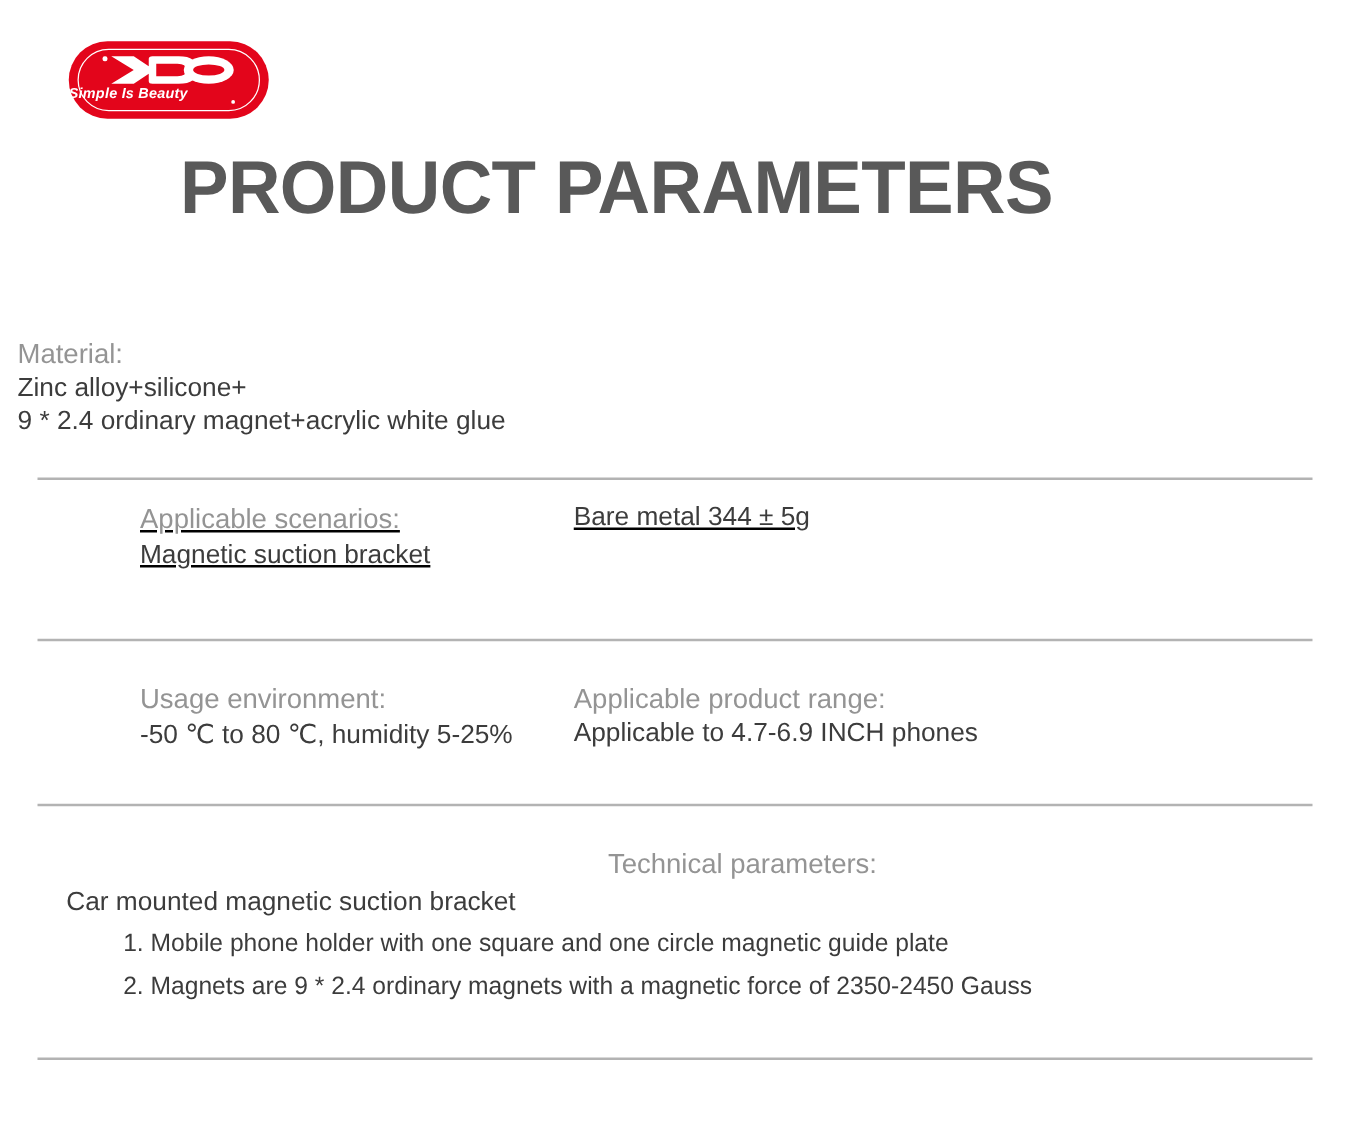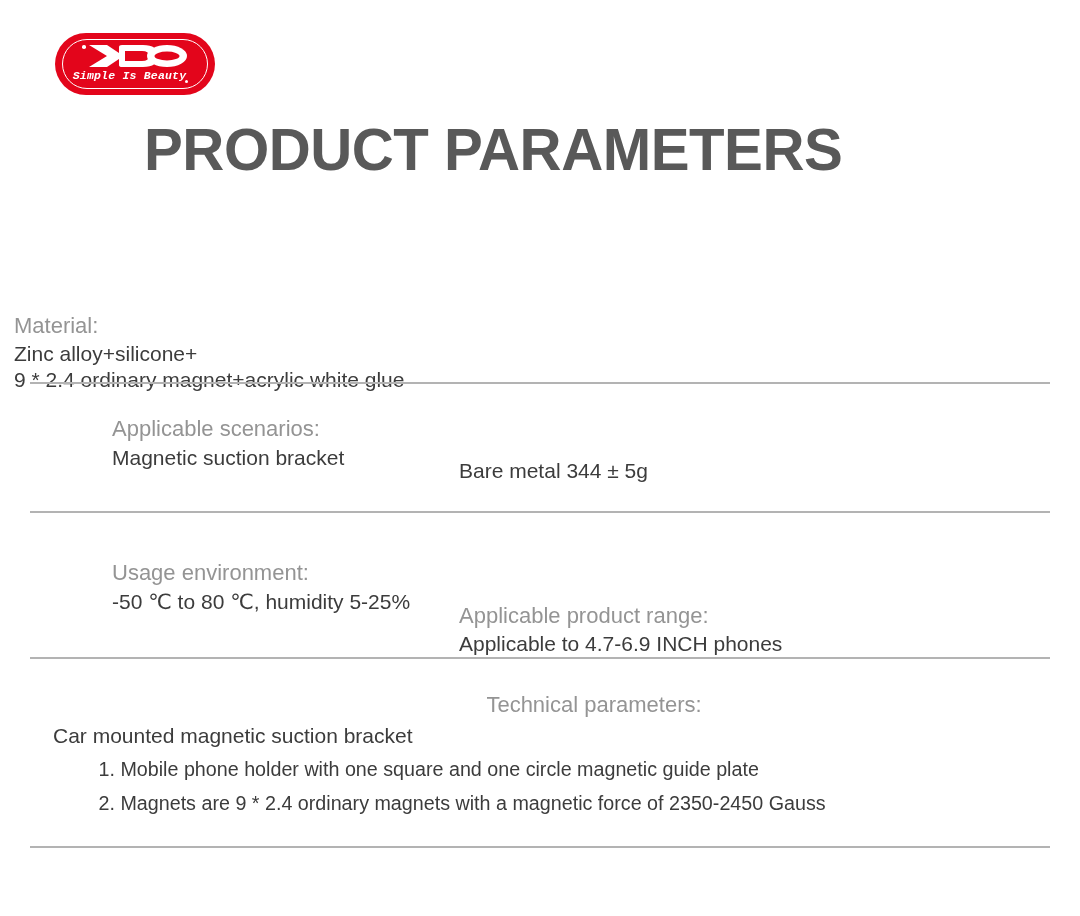--- a/index.html
+++ b/index.html
@@ -54,23 +54,22 @@
     left: 0;
     top: 8px;
     width: 160px;
     height: 30px;
   }
   .logo-tagline {
     position: absolute;
     left: 0;
     right: 11px;
     top: 36px;
-    text-align: center;
     color: #ffffff;
-    font-family: Liberation Mono, monospace;
+    font-family: Liberation Sans, sans-serif;
     font-style: italic;
     font-weight: 700;
     font-size: 11.5px;
     letter-spacing: 0.2px;
     white-space: nowrap;
   }
 
   
   .page-title {
     position: absolute;
@@ -95,21 +94,21 @@
   }
   .spec-row {
     position: relative;
     display: flex;
     align-items: flex-start;
   }
   .spec-col {
     box-sizing: border-box;
   }
   .spec-col.left  { width: 445px; padding-left: 112px; }
-  .spec-col.right { width: 635px; padding-left: 14px; margin-top: 43px; }
+  .spec-col.right { width: 635px; padding-left: 14px; }
 
   .spec-label {
     color: #949494;
     font-size: 22px;
     line-height: 30px;
     white-space: nowrap;
   }
   .spec-value {
     color: #3c3c3c;
     font-size: 21px;
@@ -122,21 +121,21 @@
   .divider {
     position: absolute;
     left: 30px;
     width: 1020px;
     height: 2px;
     background: #b3b3b3;
   }
 
   
   .row-1 { height: 114px; }
-  .row-2 { height: 129px; padding-top: 32px; }
+  .row-2 { height: 129px; padding-top: 18px; text-decoration: underline; }
   .row-3 { height: 114px; padding-top: 15px; }
   .row-4 { padding-top: 18px; }
 
   
   .tech-label {
     color: #949494;
     font-size: 22px;
     line-height: 30px;
     padding-left: 108px;
     text-align: center;

